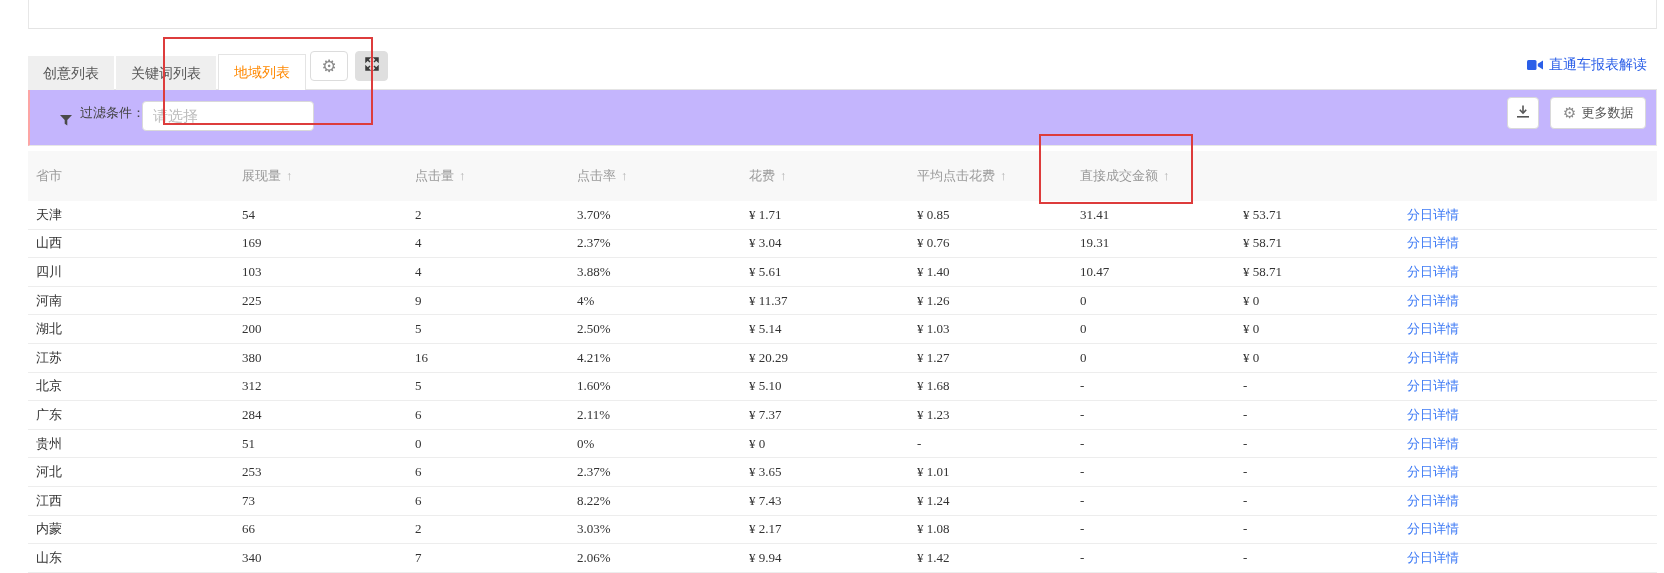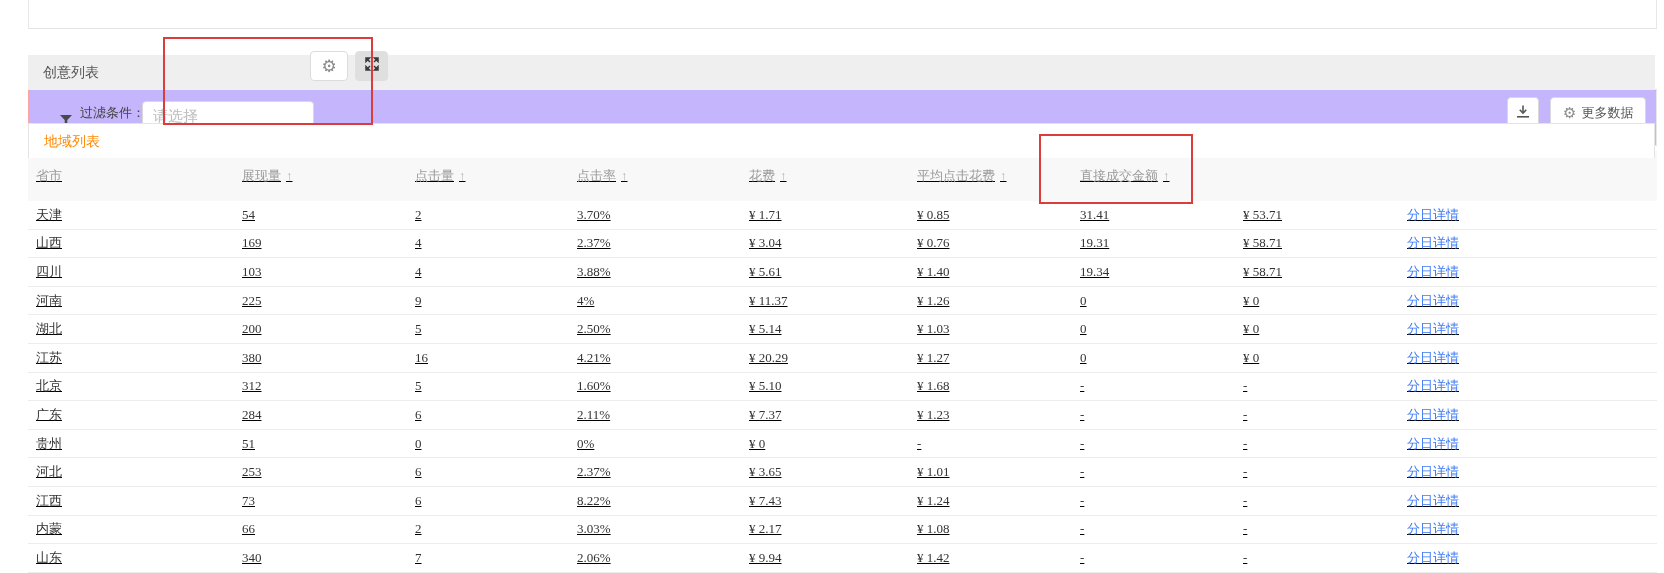--- a/index.html
+++ b/index.html
@@ -11,21 +11,21 @@
     border-left:1px solid #e7e7e7;border-right:1px solid #e7e7e7;border-bottom:1px solid #e4e4e4;}
 
   
   .report-link{position:absolute;top:56px;right:17px;height:18px;display:flex;align-items:center;
     color:var(--report-blue,#2b5fe8);font-size:14px;text-decoration:none;cursor:pointer;}
   .report-link .vid{display:inline-flex;margin-right:6px;}
 
   
   .tabbar{position:absolute;left:28px;top:55px;width:1629px;height:34px;box-sizing:content-box;
     border-bottom:1px solid #e4e4e4;}
-  .tabs{display:flex;height:35px;flex-direction:column;}
+  .tabs{display:flex;align-items:flex-end;height:35px;}
   .tab{height:34px;line-height:34px;padding:0 15px;background:#efefef;color:#555;font-size:14px;
     margin-right:2px;box-sizing:border-box;cursor:pointer;white-space:nowrap;}
   .tab.active{background:#fff;color:var(--accent-orange,#ff8800);border:1px solid #e4e4e4;border-bottom:0;
     height:36px;position:relative;z-index:2;}
   .icon-btn{position:absolute;top:-4px;box-sizing:border-box;border-radius:4px;display:flex;
     align-items:center;justify-content:center;cursor:pointer;}
   .gear-btn{left:282px;width:38px;height:30px;background:#fff;border:1px solid #dcdcdc;color:#8a8a8a;font-size:17px;}
   .expand-btn{left:327px;width:33px;height:30px;background:#dfdfdf;border:1px solid #dfdfdf;}
 
   
@@ -39,21 +39,21 @@
   .filter-input::placeholder{color:#bdbdbd;}
   .dl-btn{position:absolute;left:1477px;top:7px;width:32px;height:32px;box-sizing:border-box;
     border:1px solid #d9d9d9;border-radius:4px;background:#fff;display:flex;align-items:center;justify-content:center;cursor:pointer;}
   .more-btn{position:absolute;left:1520px;top:7px;height:32px;box-sizing:border-box;padding:0 12px;
     border:1px solid #d9d9d9;border-radius:4px;background:#fff;display:flex;align-items:center;gap:5px;
     font-size:13px;color:#555;cursor:pointer;}
   .more-btn .gear-ch{color:#8a8a8a;font-size:15px;}
 
   
   .table{position:absolute;left:28px;top:151px;width:1629px;
-    font-family:"Liberation Serif","DejaVu Serif",serif;text-decoration:underline;}
+    font-family:"Liberation Serif","DejaVu Serif",serif;}
   .grid-row{display:grid;grid-template-columns:206px 173px 162px 172px 168px 163px 163px 164px 1fr;
     padding-left:8px;box-sizing:border-box;align-items:center;}
   .thead{height:50px;background:#f8f8f8;color:#999;font-size:13px;}
   .thead .th{display:flex;align-items:center;gap:5px;height:50px;}
   .arrow{color:#b3b3b3;font-weight:bold;font-size:13px;}
   .arrow.active{color:var(--sort-active-blue,#2563eb);}
   .tbody .row{height:28.6px;border-bottom:1px solid #ededed;color:#333;font-size:13px;}
   .cell{white-space:nowrap;overflow:hidden;}
   .link-cell{color:var(--link-blue,#3d7af5);cursor:pointer;text-decoration:none;}
 
@@ -182,21 +182,21 @@
           <div class="cell">¥ 58.71</div>
           <a class="cell link-cell">分日详情</a>
         </div>
         <div class="row grid-row">
           <div class="cell">四川</div>
           <div class="cell">103</div>
           <div class="cell">4</div>
           <div class="cell">3.88%</div>
           <div class="cell">¥ 5.61</div>
           <div class="cell">¥ 1.40</div>
-          <div class="cell">19.34</div>
+          <div class="cell">10.47</div>
           <div class="cell">¥ 58.71</div>
           <a class="cell link-cell">分日详情</a>
         </div>
         <div class="row grid-row">
           <div class="cell">河南</div>
           <div class="cell">225</div>
           <div class="cell">9</div>
           <div class="cell">4%</div>
           <div class="cell">¥ 11.37</div>
           <div class="cell">¥ 1.26</div>

